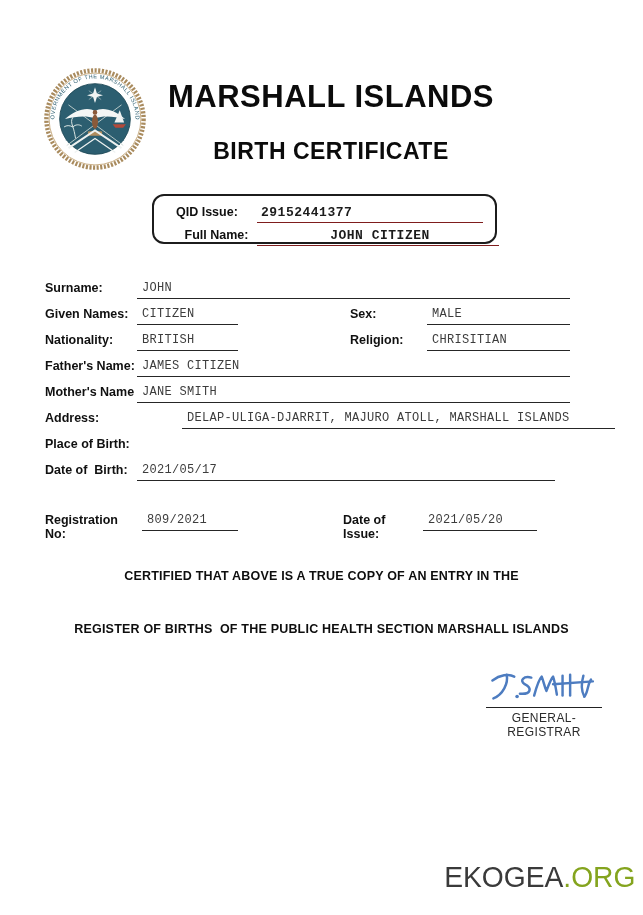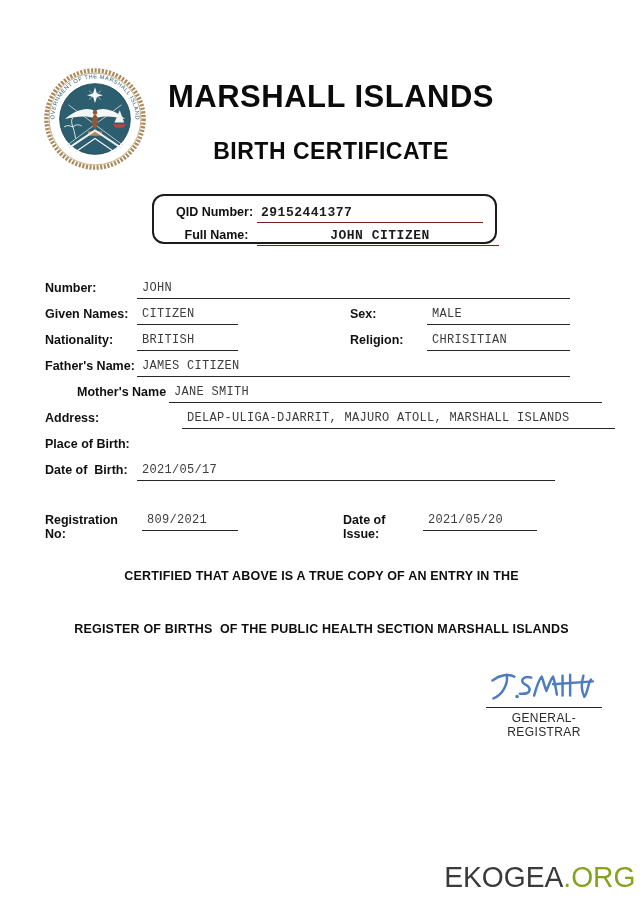--- a/index.html
+++ b/index.html
@@ -104,31 +104,31 @@
 
     <path d="M30 93 L60 73 L90 93" stroke="#eef2f1" stroke-width="2.2" fill="none"></path>
     <path d="M37 98 L60 82 L83 98" stroke="#eef2f1" stroke-width="1.4" fill="none"></path>
   </svg>
 
   <div class="title">MARSHALL ISLANDS</div>
   <div class="subtitle">BIRTH CERTIFICATE</div>
 
   <div class="qid-box">
     <div class="qid-row" style="top:9px;">
-      <span class="lbl">QID Number:</span>
+      <span class="lbl">QID Issue:</span>
       <span class="val">29152441377</span>
     </div>
     <div class="qid-row r2" style="top:32px;text-align:center;">
       <span class="lbl">Full Name:</span>
       <span class="val">JOHN CITIZEN</span>
     </div>
   </div>
 
   <div class="frow" style="left:45px;top:281px;">
-    <span class="flbl lbl-l">Number:</span>
+    <span class="flbl lbl-l">Surname:</span>
     <span class="fval" style="width:433px;">JOHN</span>
   </div>
 
   <div class="frow" style="left:350px;top:307px;">
     <span class="flbl" style="width:77px;">Sex:</span>
     <span class="fval" style="width:143px;">MALE</span>
   </div>
   <div class="frow" style="left:45px;top:307px;">
     <span class="flbl lbl-l">Given Names:</span>
     <span class="fval" style="width:101px;">CITIZEN</span>
@@ -141,21 +141,21 @@
   <div class="frow" style="left:350px;top:333px;">
     <span class="flbl" style="width:77px;">Religion:</span>
     <span class="fval" style="width:143px;">CHRISITIAN</span>
   </div>
 
   <div class="frow" style="left:45px;top:359px;">
     <span class="flbl lbl-l">Father's Name:</span>
     <span class="fval" style="width:433px;">JAMES CITIZEN</span>
   </div>
 
-  <div class="frow" style="left:45px;top:385px;margin-left:32px;">
+  <div class="frow" style="left:45px;top:385px;">
     <span class="flbl lbl-l">Mother's Name</span>
     <span class="fval" style="width:433px;">JANE SMITH</span>
   </div>
 
   <div class="frow" style="left:45px;top:411px;">
     <span class="flbl lbl-l">Address:</span>
     <span class="fval" style="width:433px;margin-left:45px;">DELAP-ULIGA-DJARRIT, MAJURO ATOLL, MARSHALL ISLANDS</span>
   </div>
 
   <div class="frow" style="left:45px;top:437px;">

